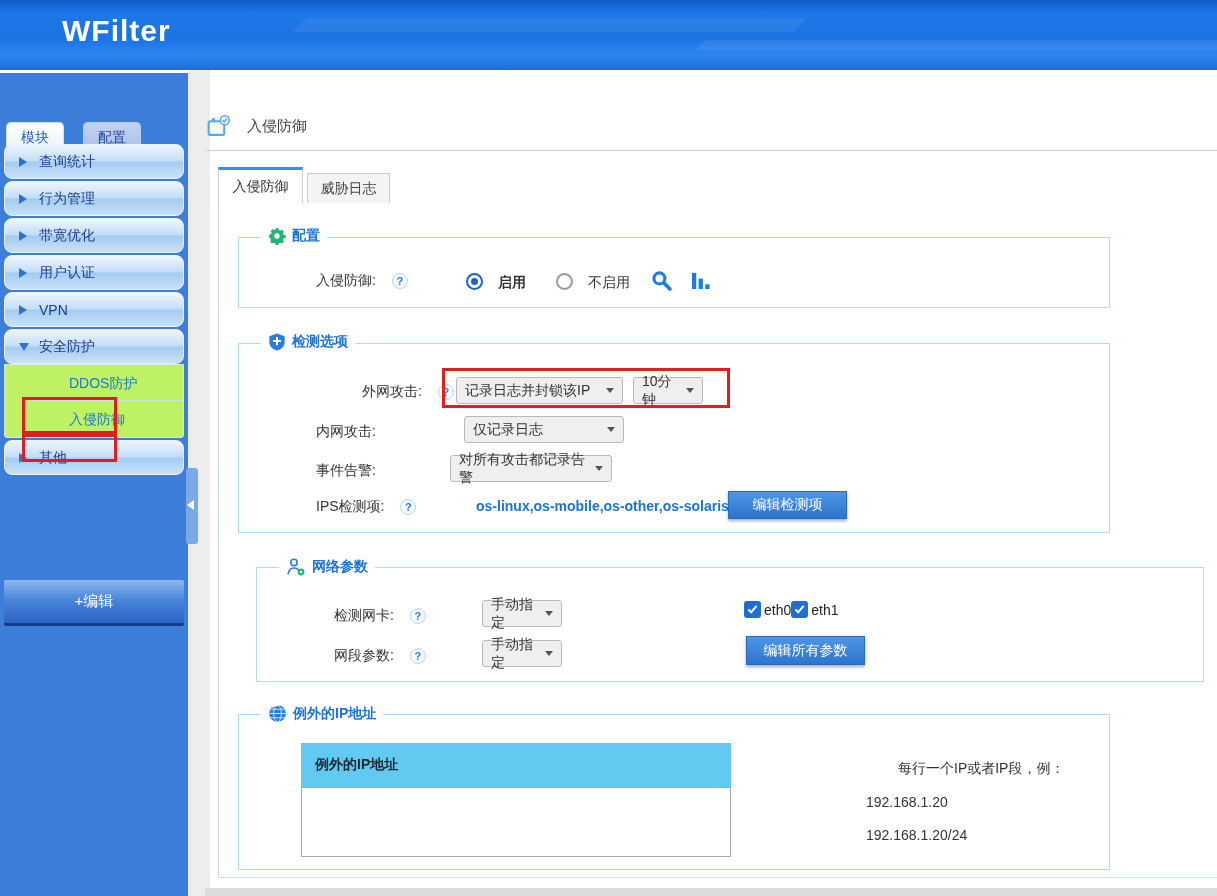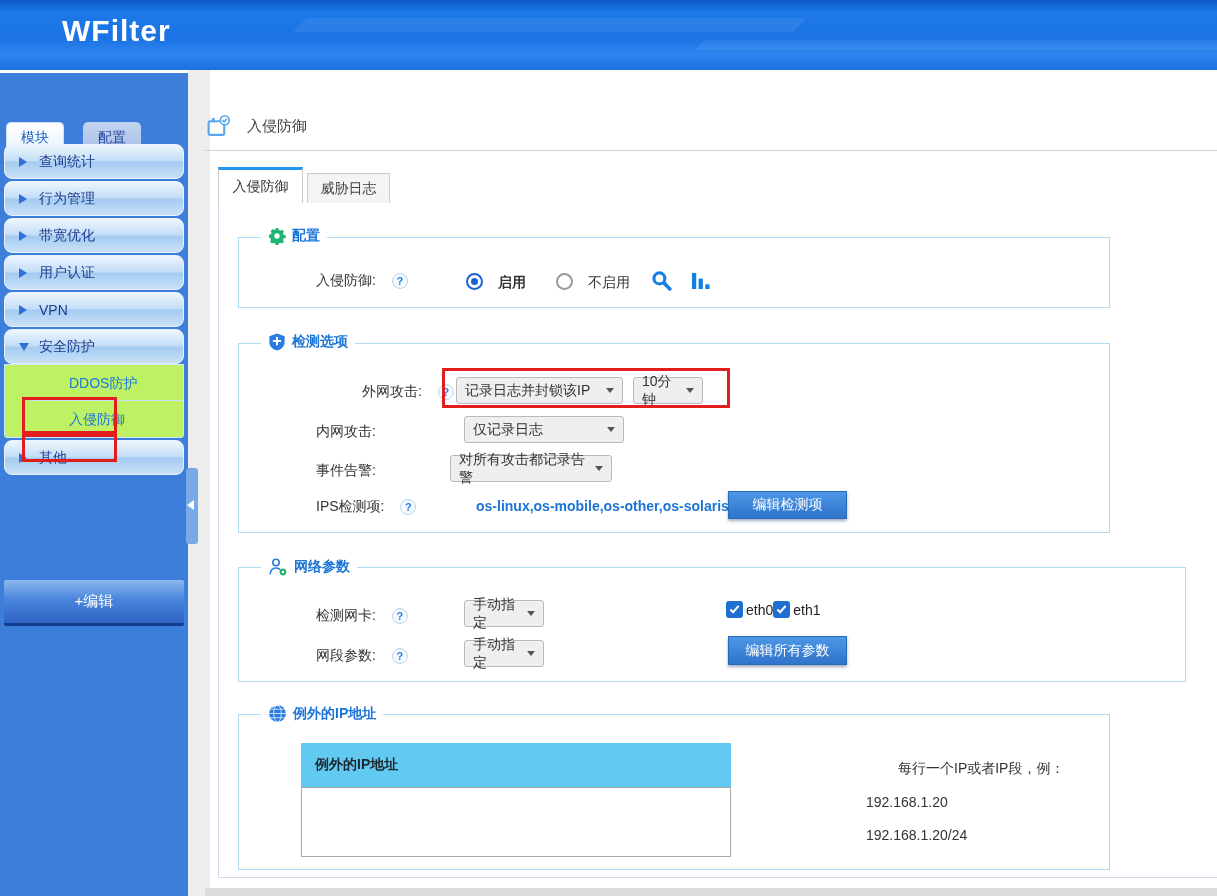--- a/index.html
+++ b/index.html
@@ -223,21 +223,21 @@
     <div class="frow-label" style="left:77px;top:154px;">
       <span>IPS检测项:</span>
       <span class="help">?</span>
     </div>
     <span class="link-strong" style="left:237px;top:154px;">os-linux,os-mobile,os-other,os-solaris,...</span>
     <div class="btn" style="left:489px;top:147px;width:119px;height:28px;">编辑检测项</div>
   </div>
 
   <div class="redbox" style="left:442px;top:368px;width:288px;height:40px;"></div>
 
-  <div class="fieldset" style="left:238px;top:567px;width:948px;height:115px;">
+  <div class="fieldset" style="left:256px;top:567px;width:948px;height:115px;">
     <div class="legend">
       <svg width="20" height="20" viewBox="0 0 20 20">
         <circle cx="8" cy="5.5" r="3.2" fill="none" stroke="#2a7de0" stroke-width="1.6"></circle>
         <path d="M2 17.5c.6-4.5 3.2-6.5 6-6.5 2.2 0 4.4 1.2 5.4 3.8" fill="none" stroke="#2a7de0" stroke-width="1.6"></path>
         <circle cx="15" cy="15" r="3.4" fill="#21b573"></circle>
         <circle cx="15" cy="15" r="1.3" fill="#fff"></circle>
       </svg>
       <span class="legend-text">网络参数</span>
     </div>
 

